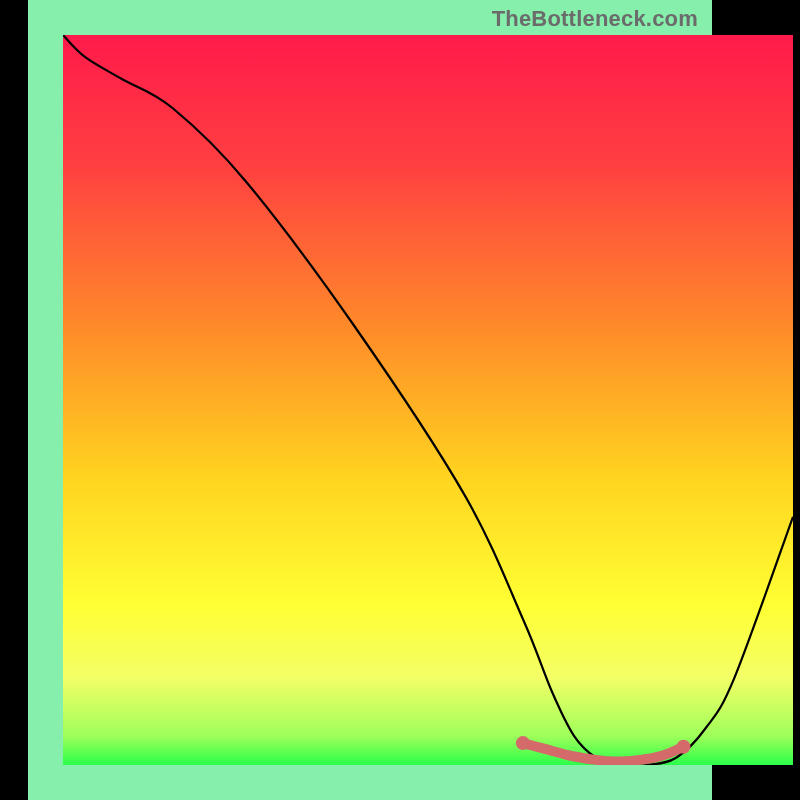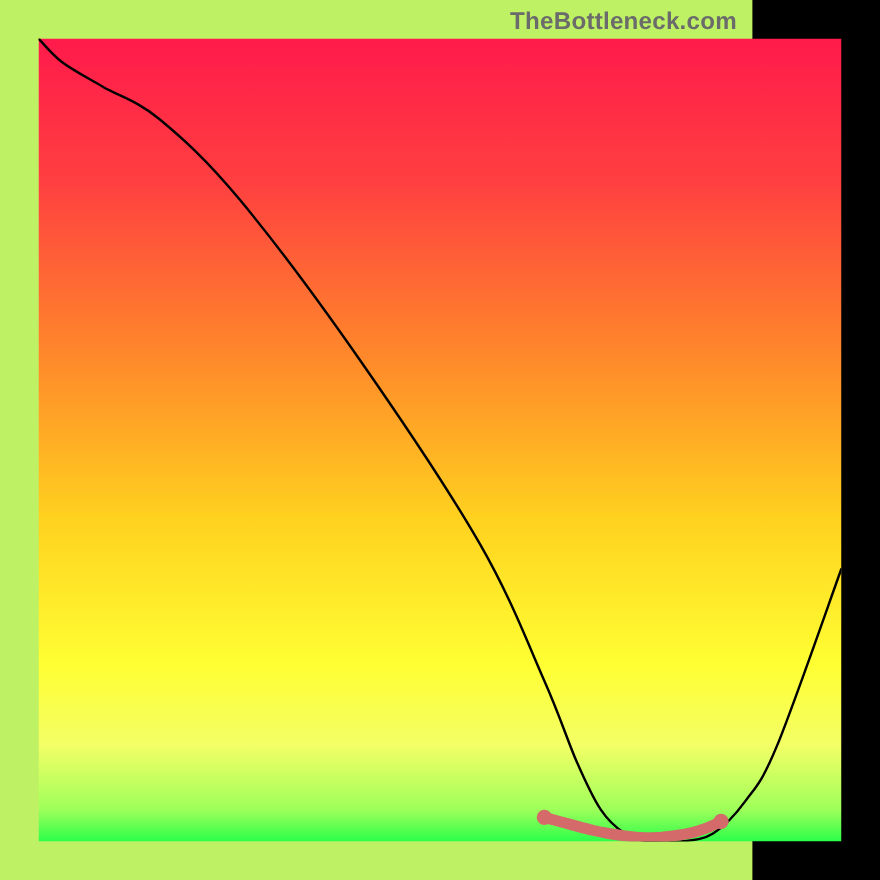--- a/index.html
+++ b/index.html
@@ -7,21 +7,22 @@
     padding: 0;
     width: 800px;
     height: 800px;
     background: #000;
     overflow: hidden;
   }
   .container {
     position: relative;
     width: 684px;
     height: 800px;
-    background: #bef264;
+    background: #86efac;
+    margin-left: 28px;
   }
   .watermark {
     position: absolute;
     top: 6px;
     right: 14px;
     font-family: Arial, Helvetica, sans-serif;
     font-size: 22px;
     font-weight: bold;
     color: #6b6b6b;
     letter-spacing: 0.2px;

